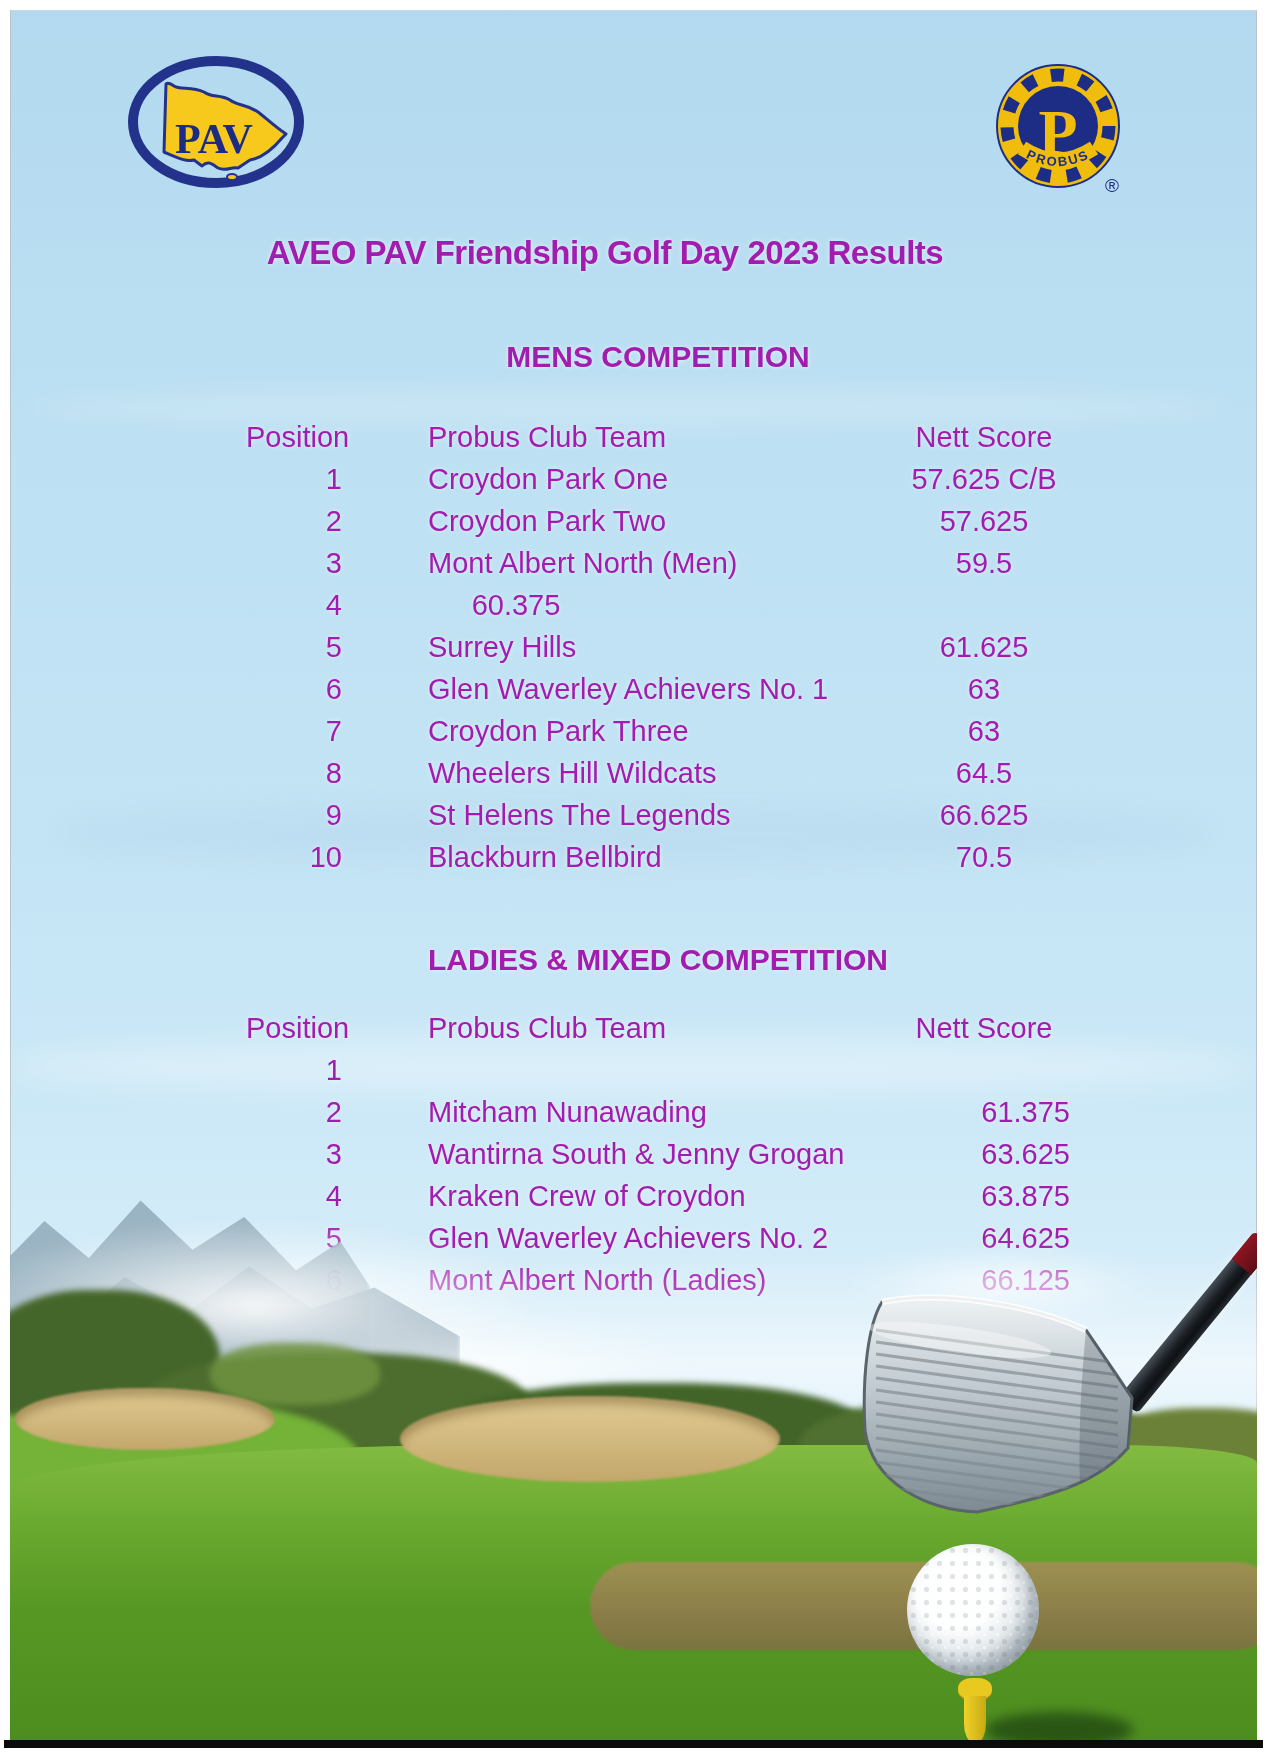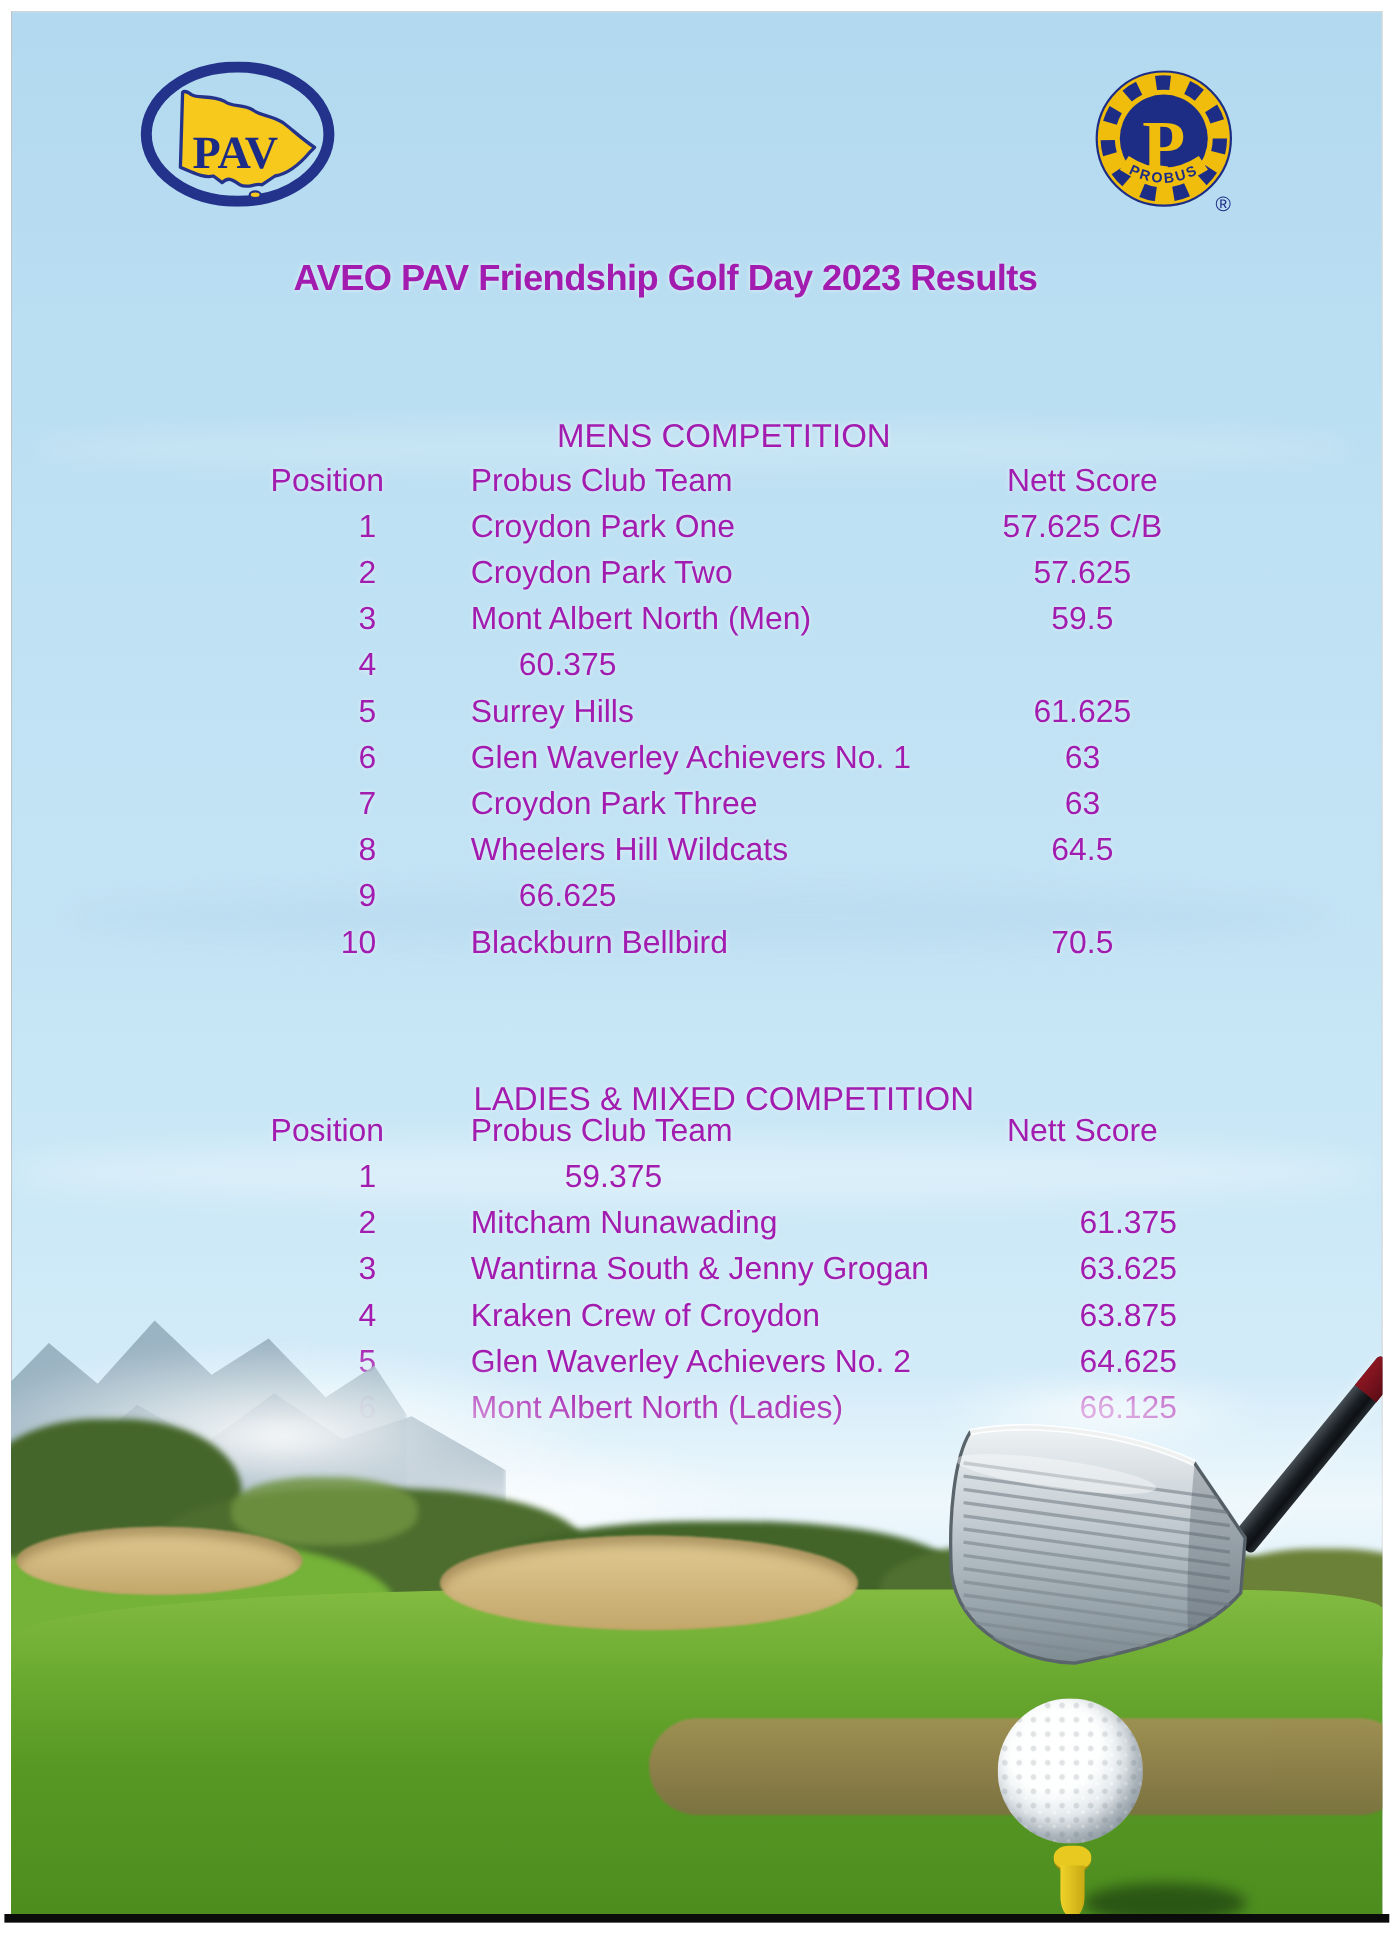--- a/index.html
+++ b/index.html
@@ -14,21 +14,21 @@
   .streak{position:absolute;border-radius:50%;}
   .streak-a{left:30px;top:386px;width:1200px;height:44px;background:rgba(255,255,255,.16);filter:blur(10px);}
   .streak-b{left:60px;top:806px;width:1150px;height:56px;background:rgba(168,202,226,.22);filter:blur(12px);}
   .streak-c{left:5px;top:1035px;width:1250px;height:62px;background:rgba(255,255,255,.3);filter:blur(14px);}
 
   
   .doc-text{position:absolute;text-shadow:0 0 5px rgba(238,247,253,.85);}
   .title{left:0;top:231px;width:1210px;height:44px;line-height:44px;text-align:center;
          font-size:33px;font-weight:700;letter-spacing:-.5px;}
   .section-heading{left:246px;width:824px;height:42px;line-height:42px;text-align:center;
-         font-size:30px;font-weight:400;margin-top:40px;}
+         font-size:30px;font-weight:700;}
   .heading-mens{top:336px;}
   .heading-ladies{top:939px;}
 
   .tbl{position:absolute;left:246px;width:824px;}
   .tbl-mens-hdr{top:416px;}  .tbl-mens-rows{top:458px;}
   .tbl-ladies-hdr{top:1007px;} .tbl-ladies-rows{top:1049px;}
   .row{display:flex;height:42px;line-height:42px;font-size:29px;white-space:nowrap;}
   .c-pos{width:104px;box-sizing:border-box;}
   .hdr .c-pos{text-align:left;}
   .body-row .c-pos{text-align:right;padding-right:8px;}
@@ -194,20 +194,21 @@
       </div>
 
       <div class="row body-row score-center">
         <span class="c-pos">8</span>
         <span class="c-team">Wheelers Hill Wildcats</span>
         <span class="c-score">64.5</span>
       </div>
 
       <div class="row body-row score-center">
         <span class="c-pos">9</span>
+        <span class="c-team">St Helens The Legends</span>
         <span class="c-score">66.625</span>
       </div>
 
       <div class="row body-row score-center">
         <span class="c-pos">10</span>
         <span class="c-team">Blackburn Bellbird</span>
         <span class="c-score">70.5</span>
       </div>
     </div>
 
@@ -215,21 +216,20 @@
     <div class="row hdr score-center">
       <span class="c-pos">Position</span>
       <span class="c-team">Probus Club Team</span>
       <span class="c-score">Nett Score</span>
     </div>
   </div>
   <div class="doc-text tbl tbl-ladies-rows">
 
       <div class="row body-row score-right">
         <span class="c-pos">1</span>
-        <span class="c-score">59.375</span>
       </div>
 
       <div class="row body-row score-right">
         <span class="c-pos">2</span>
         <span class="c-team">Mitcham Nunawading</span>
         <span class="c-score">61.375</span>
       </div>
 
       <div class="row body-row score-right">
         <span class="c-pos">3</span>

